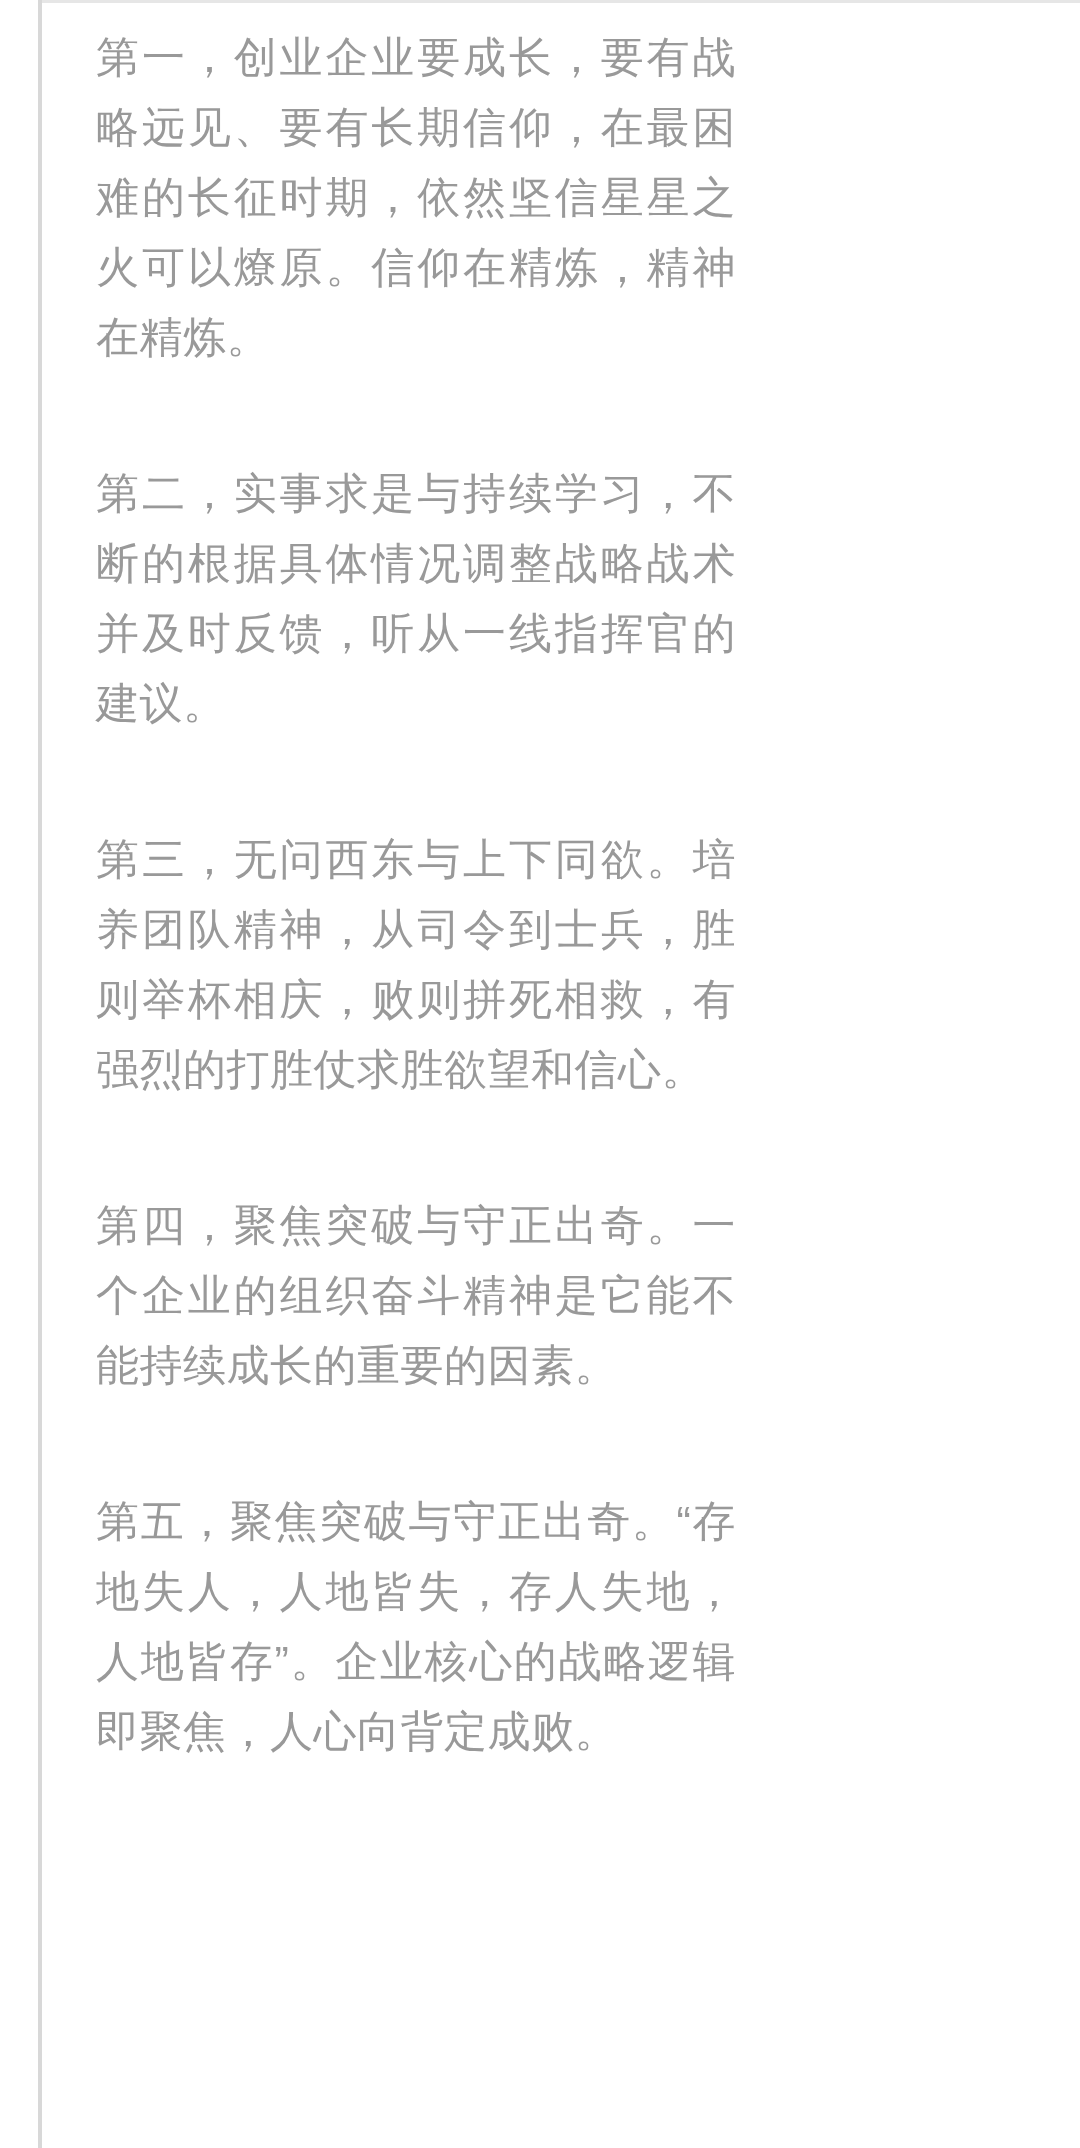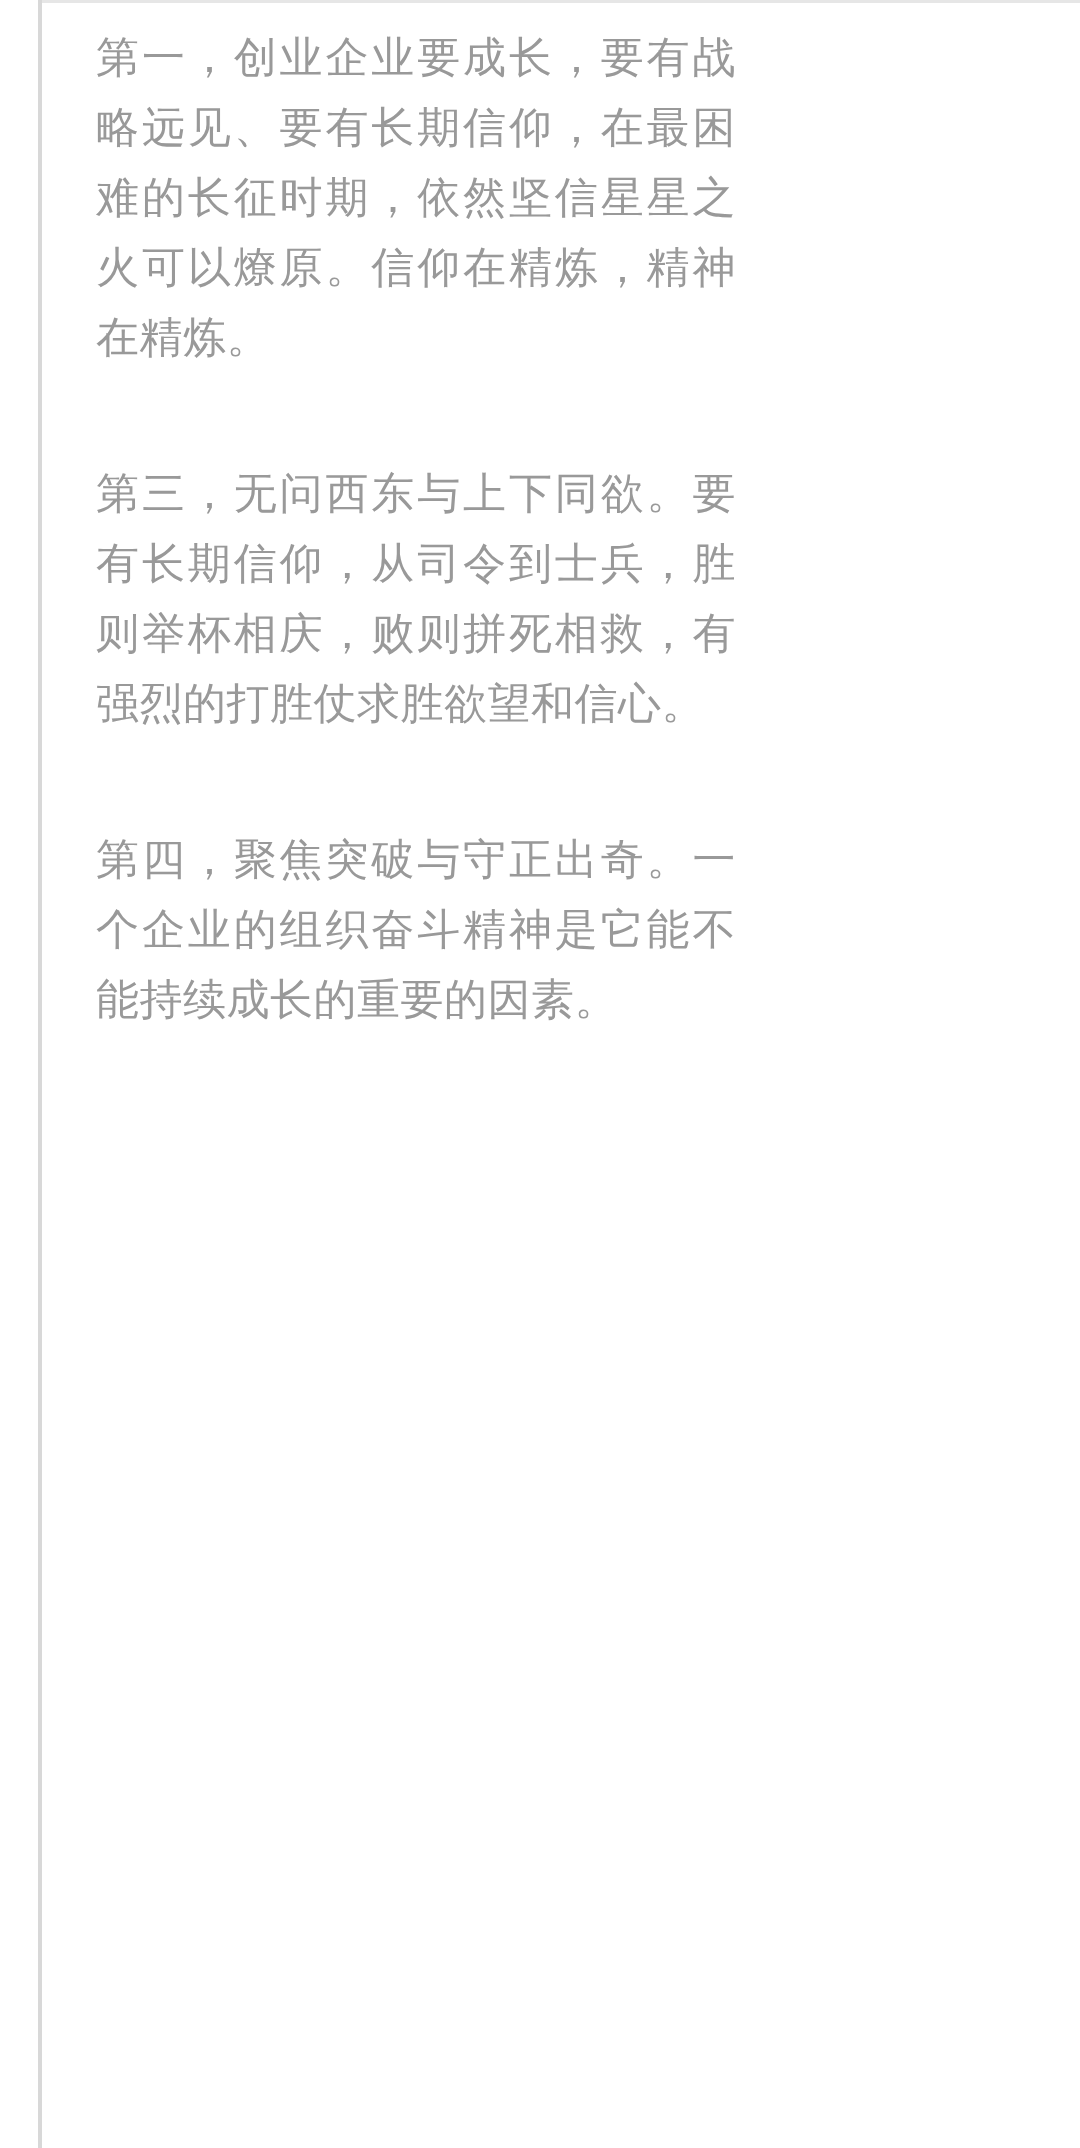--- a/index.html
+++ b/index.html
@@ -60,17 +60,19 @@
 </head>
 <body>
 
 <div class="page">
 
   <div class="top-rule"></div>
   <div class="left-rule"></div>
 
   <div class="content">
     <p class="para">第一，创业企业要成长，要有战略远见、要有长期信仰，在最困难的长征时期，依然坚信星星之火可以燎原。信仰在精炼，精神在精炼。</p>
-    <p class="para">第三，无问西东与上下同欲。要有长期信仰，从司令到士兵，胜则举杯相庆，败则拼死相救，有强烈的打胜仗求胜欲望和信心。</p>
+    <p class="para">第二，实事求是与持续学习，不断的根据具体情况调整战略战术并及时反馈，听从一线指挥官的建议。</p>
+    <p class="para">第三，无问西东与上下同欲。培养团队精神，从司令到士兵，胜则举杯相庆，败则拼死相救，有强烈的打胜仗求胜欲望和信心。</p>
     <p class="para">第四，聚焦突破与守正出奇。一个企业的组织奋斗精神是它能不能持续成长的重要的因素。</p>
+    <p class="para">第五，聚焦突破与守正出奇。“存地失人，人地皆失，存人失地，人地皆存”。企业核心的战略逻辑即聚焦，人心向背定成败。</p>
   </div>
 
 </div>
 
 </body></html>

